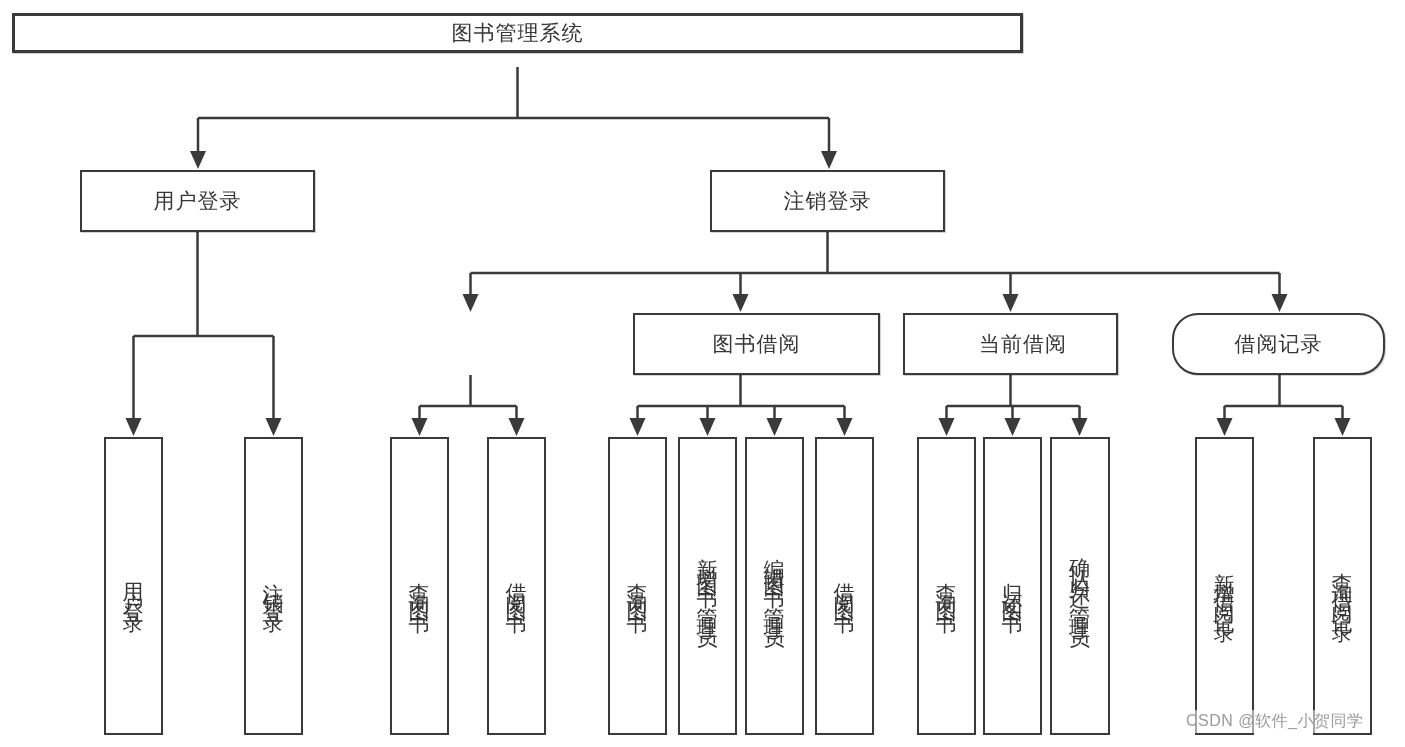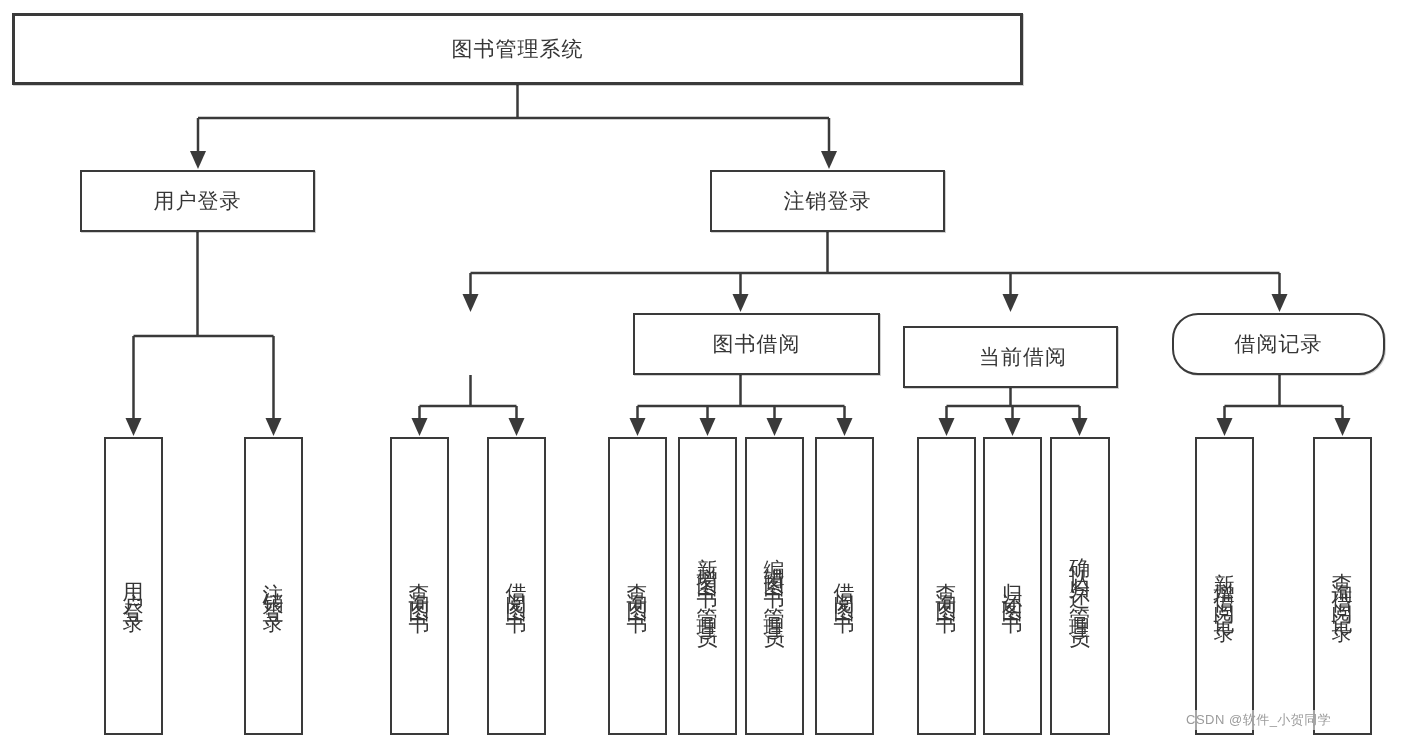--- a/index.html
+++ b/index.html
@@ -44,21 +44,21 @@
     text-orientation: mixed;
     font-size: 21px;
     letter-spacing: 10px;
     line-height: 1;
   }
   .watermark {
     position: absolute;
     left: 1182px;
     top: 710px;
     z-index: 5;
-    font-size: 13px;
+    font-size: 16px;
     letter-spacing: 0.5px;
     color: #9b9b9b;
     background: rgba(255,255,255,0.55);
     padding: 1px 4px;
     white-space: nowrap;
   }
 </style>
 </head>
 <body>
 
@@ -130,27 +130,27 @@
 
       <polygon points="938.5,418 954.5,418 946.5,436"></polygon>
       <polygon points="1004.5,418 1020.5,418 1012.5,436"></polygon>
       <polygon points="1071.5,418 1087.5,418 1079.5,436"></polygon>
 
       <polygon points="1216.5,418 1232.5,418 1224.5,436"></polygon>
       <polygon points="1334.5,418 1350.5,418 1342.5,436"></polygon>
     </g>
   </svg>
 
-  <div class="node h root" style="left:12px; top:13px; width:1011px; height:72px;">图书管理系统</div>
+  <div class="node h root" style="left:12px; top:13px; width:1011px; height:40px;">图书管理系统</div>
 
   <div class="node h branch" style="left:80px; top:170px; width:235px; height:62px;">用户登录</div>
   <div class="node h branch" style="left:710px; top:170px; width:235px; height:62px;">注销登录</div>
 
   <div class="node h branch" style="left:633px; top:313px; width:247px; height:62px;">图书借阅</div>
-  <div class="node h branch" style="left:903px; top:326px; width:215px; height:62px;padding-left:25px;">当前借阅</div>
+  <div class="node h branch" style="left:903px; top:313px; width:215px; height:62px;padding-left:25px;">当前借阅</div>
   <div class="node h branch" style="left:1172px; top:313px; width:213px; height:62px;border-radius:26px;">借阅记录</div>
 
   <div class="node leaf" style="left:104px; top:437px; width:59px; height:298px;">用户登录</div>
   <div class="node leaf" style="left:244px; top:437px; width:59px; height:298px;">注销登录</div>
 
   <div class="node leaf" style="left:390px; top:437px; width:59px; height:298px;">查询图书</div>
   <div class="node leaf" style="left:487px; top:437px; width:59px; height:298px;">借阅图书</div>
 
   <div class="node leaf" style="left:608px; top:437px; width:59px; height:298px;">查询图书</div>
   <div class="node leaf" style="left:678px; top:437px; width:59px; height:298px;">新增图书（管理员）</div>

